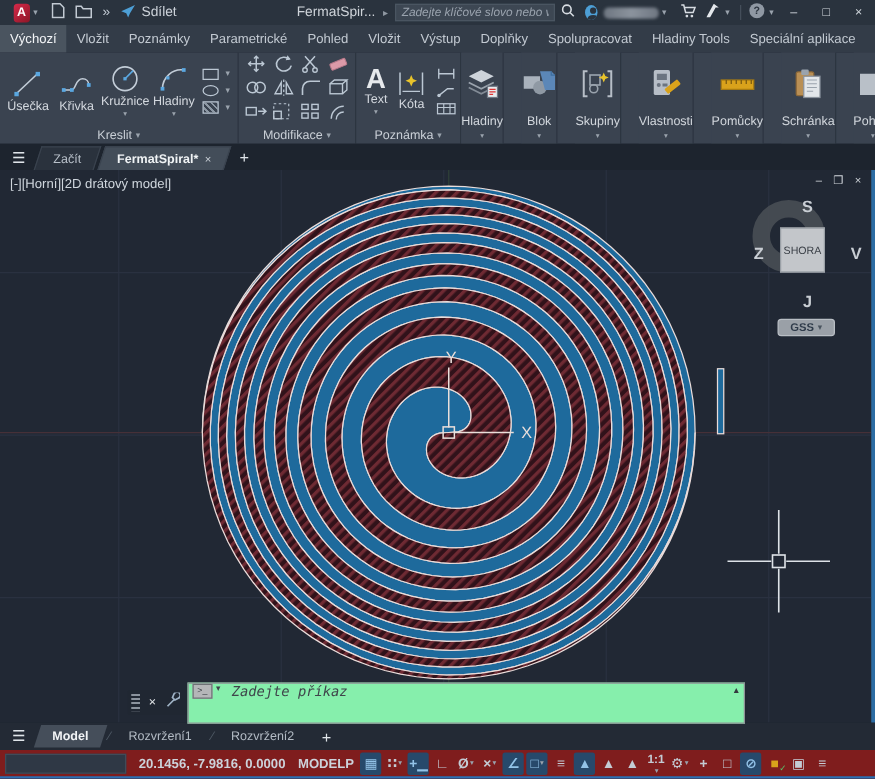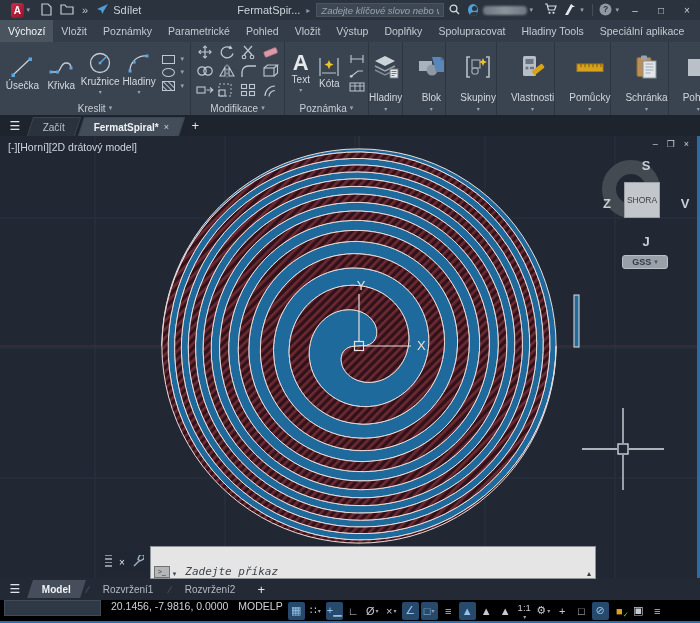--- a/index.html
+++ b/index.html
@@ -83,40 +83,40 @@
          border-radius:3px; display:flex; align-items:center; justify-content:center; gap:3px;
          font-size:9px; font-weight:bold; color:#2f3b4a; z-index:4;}
   .gss .caret{ color:#4a545f; margin:0;}
 
   
   .cmdbar { position:absolute; left:102px; top:416px; width:496px; height:20px; display:flex; align-items:center; z-index:6;
             background:rgba(30,37,48,.45); border-radius:2px;}
   .cmd-grip { width:7px; height:14px; margin-left:3px;
               background:repeating-linear-gradient(#8b939d 0 1.5px,transparent 1.5px 3.5px); }
   .cmd-x { color:#e3e7ea; font-size:10px; margin:0 7px; }
-  .cmd-field { flex:1; height:33px; background:#e5e5e5; border:1px solid #8f9296; display:flex; align-items:flex-end; margin-right:2px;}
+  .cmd-field { flex:1; height:33px; background:#86efac; border:1px solid #8f9296; display:flex; align-items:flex-start; margin-right:2px;}
   .cmd-prompt { width:16px; height:12px; margin-left:3px; background:#b4b6b8; border:1px solid #6e7276;
                 font-size:7px; color:#2f353b; display:flex; align-items:center; justify-content:center; }
   .cmd-field .caret{ color:#3f454b; }
   .cmd-field input { flex:1; border:none; background:transparent; outline:none; font-size:11px; font-style:italic;
                      font-family:"DejaVu Sans Mono","Liberation Mono",monospace; color:#34393f; padding-left:6px;}
   .cmd-field input::placeholder { color:#3f454b; }
   .cmd-up { font-size:8px; color:#34393f; margin-right:4px; }
 
   
   .layouttabs { height:22px; background:#232a35; display:flex; align-items:center; flex:0 0 auto; font-size:10px;}
   .lt-menu { width:30px; text-align:center; color:#dfe4e9; font-size:12px;}
   .ltab { height:18px; padding:0 12px; margin-right:2px; display:flex; align-items:center; color:#b3bbc4; transform:skewX(-18deg);}
   .ltab > span { transform:skewX(18deg); }
   .ltab.active { background:#454e5a; color:#f2f4f6; font-weight:bold; }
   .lt-sep { color:#525c68; margin:0 2px; }
   .lt-plus { color:#dfe4e9; font-size:13px; margin-left:8px;}
 
   
-  .statusbar { height:23px; background:#000000; border-bottom:2px solid #2b6fb3; display:flex; flex:0 0 auto;}
+  .statusbar { height:23px; background:#7f1d1d; border-bottom:2px solid #2b6fb3; display:flex; align-items:center; flex:0 0 auto;font-weight:bold;}
   .sb-tray { width:97px; height:16px; margin-left:4px; background:#2f3845; border:1px solid #404b59; }
   .sb-coords { font-size:10.5px; color:#ccd2da; margin-left:10px; white-space:nowrap;}
   .sb-modelp { font-size:10.5px; color:#ccd2da; margin-left:10px; margin-right:4px;}
   .sb-icons { display:flex; align-items:center; }
   .sicon { min-width:17px; height:18px; padding:0 1px; margin:0 1px; border-radius:2px; display:flex; align-items:center;
            justify-content:center; font-size:11px; color:#c4cbd4; position:relative;}
   .sicon.active { background:#27496b; color:#93c3e8; }
   .sicon.yellow { color:#d9a21b; }
   .sicon .scaret { font-size:6px; color:#9aa2ad; margin-left:1px;}
   .sicon .badge { position:absolute; right:-1px; bottom:1px; font-size:7px; color:#58c06a; }

